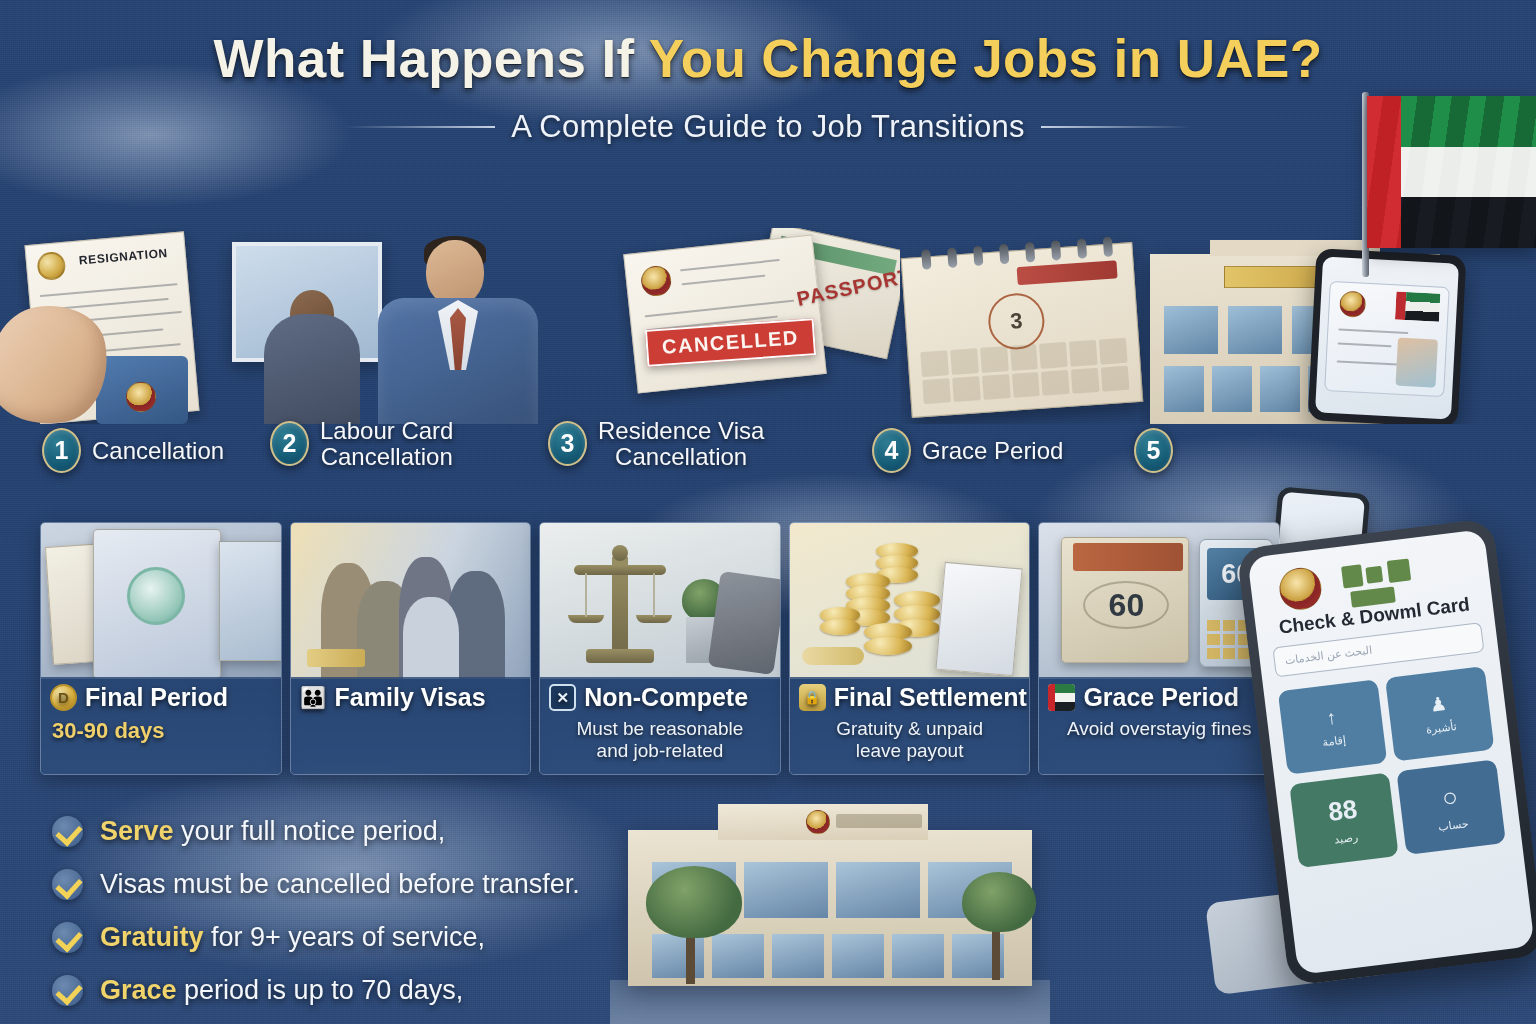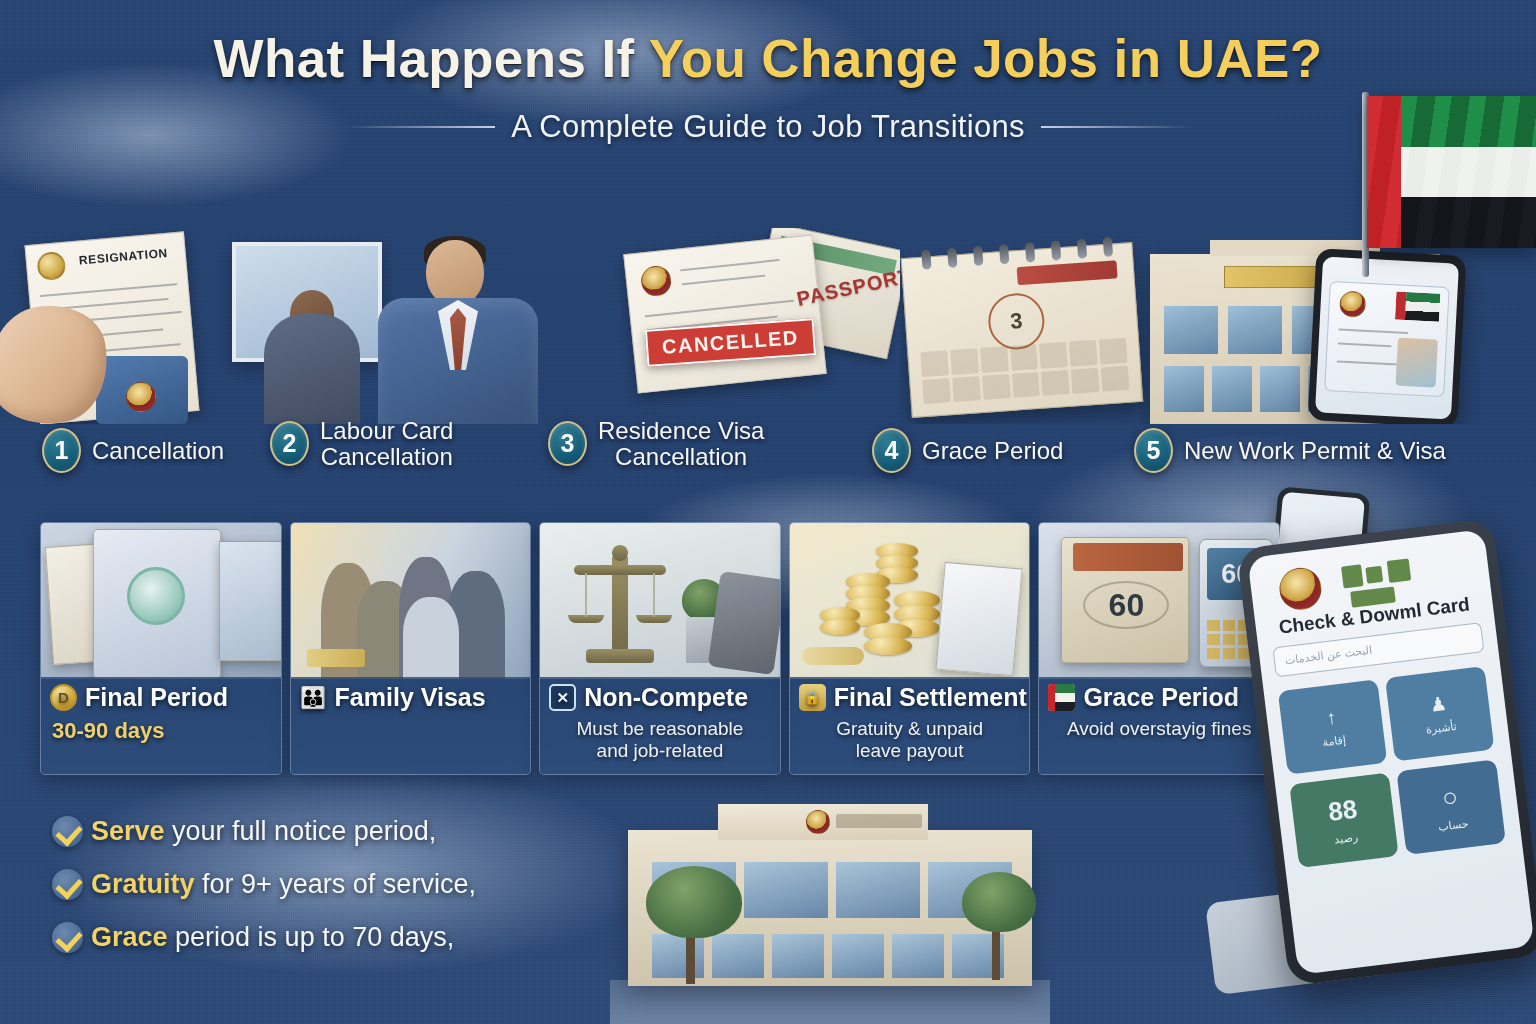--- a/index.html
+++ b/index.html
@@ -236,21 +236,21 @@
   .silh { position:absolute; border-radius:44% 44% 0 0; }
   .scale-post { position:absolute; background:linear-gradient(180deg,#9b8f5f,#6f6742); }
   .coin { position:absolute; border-radius:50%;
           background:radial-gradient(circle at 34% 30%,#fceeb3,#e0b74a 58%,#a67c1c);
           box-shadow:0 1px 2px rgba(90,60,10,.45); }
   .calcdev { position:absolute; border-radius:7px; background:linear-gradient(170deg,#e8eef4,#b9c8d6);
              border:1px solid rgba(110,130,150,.6); box-shadow:0 5px 12px rgba(0,0,0,.3); }
 
   
   #checklist { position:absolute; left:52px; top:816px; z-index:24; }
-  .chk { display:flex; align-items:flex-end; gap:8px; margin-bottom:22px; }
+  .chk { display:flex; align-items:flex-end; gap:17px; margin-bottom:22px; }
   .chk-mark { width:31px; height:31px; border-radius:50%; flex:0 0 auto; position:relative;
               background:radial-gradient(circle at 38% 34%, rgba(120,150,185,.85), rgba(60,92,138,.9));
               box-shadow:0 2px 6px rgba(0,0,0,.42); }
   .chk-mark::after {
     content:""; position:absolute; left:9px; top:5px; width:11px; height:18px;
     border:solid #f2d357; border-width:0 5px 5px 0; transform:rotate(42deg);
   }
   .chk-text { font-size:27px; color:#f4f7fb; text-shadow:0 2px 6px rgba(0,0,0,.72); white-space:nowrap; }
   .chk-text b { color:#f0d36b; font-weight:bold; }
 
@@ -464,21 +464,20 @@
       <div class="badge">3</div>
       <div class="step-label" style="white-space:pre-line; text-align:center;">Residence Visa
 Cancellation</div>
     </div>
     <div class="step" id="s4">
       <div class="badge">4</div>
       <div class="step-label">Grace Period</div>
     </div>
     <div class="step" id="s5">
       <div class="badge">5</div>
-      <div class="step-label">New Work Permit &amp; Visa</div>
     </div>
   </div>
 
   <div id="cards">
 
     <div class="card">
       <div class="art painted" style="background:linear-gradient(160deg,#cfd9e6,#8fa3bd);">
         <div class="art-doc" style="left:8px;  top:22px; width:58px; height:118px; transform:rotate(-4deg);"></div>
         <div class="art-doc" style="left:52px; top:6px;  width:128px; height:150px;
              background:linear-gradient(160deg,#e9eef6,#b9c8dc); border-radius:5px;"></div>
@@ -687,20 +686,24 @@
     </div>
   </div>
 
   <div id="checklist">
     <div class="chk">
       <div class="chk-mark"></div>
       <div class="chk-text"><b>Serve</b><span> your full notice period,</span></div>
     </div>
     <div class="chk">
       <div class="chk-mark"></div>
+      <div class="chk-text"><b></b><span>Visas must be cancelled before transfer.</span></div>
+    </div>
+    <div class="chk">
+      <div class="chk-mark"></div>
       <div class="chk-text"><b>Gratuity</b><span> for 9+ years of service,</span></div>
     </div>
     <div class="chk">
       <div class="chk-mark"></div>
       <div class="chk-text"><b>Grace</b><span> period is up to 70 days,</span></div>
     </div>
   </div>
 
   <div class="veil"></div>
   <div id="noise"></div>

